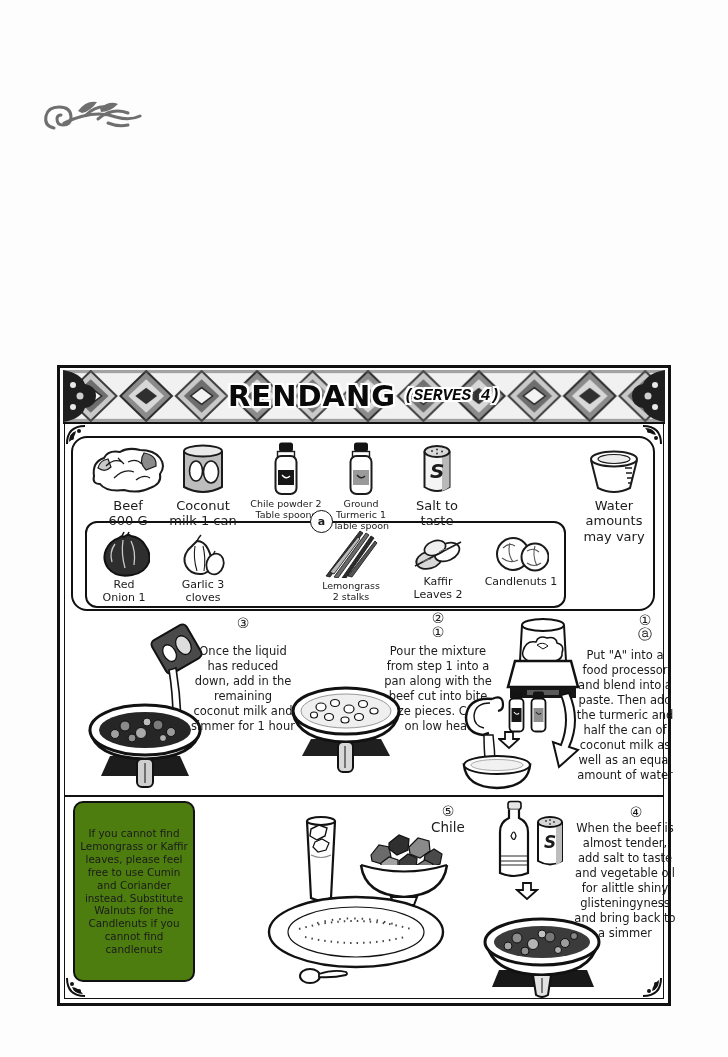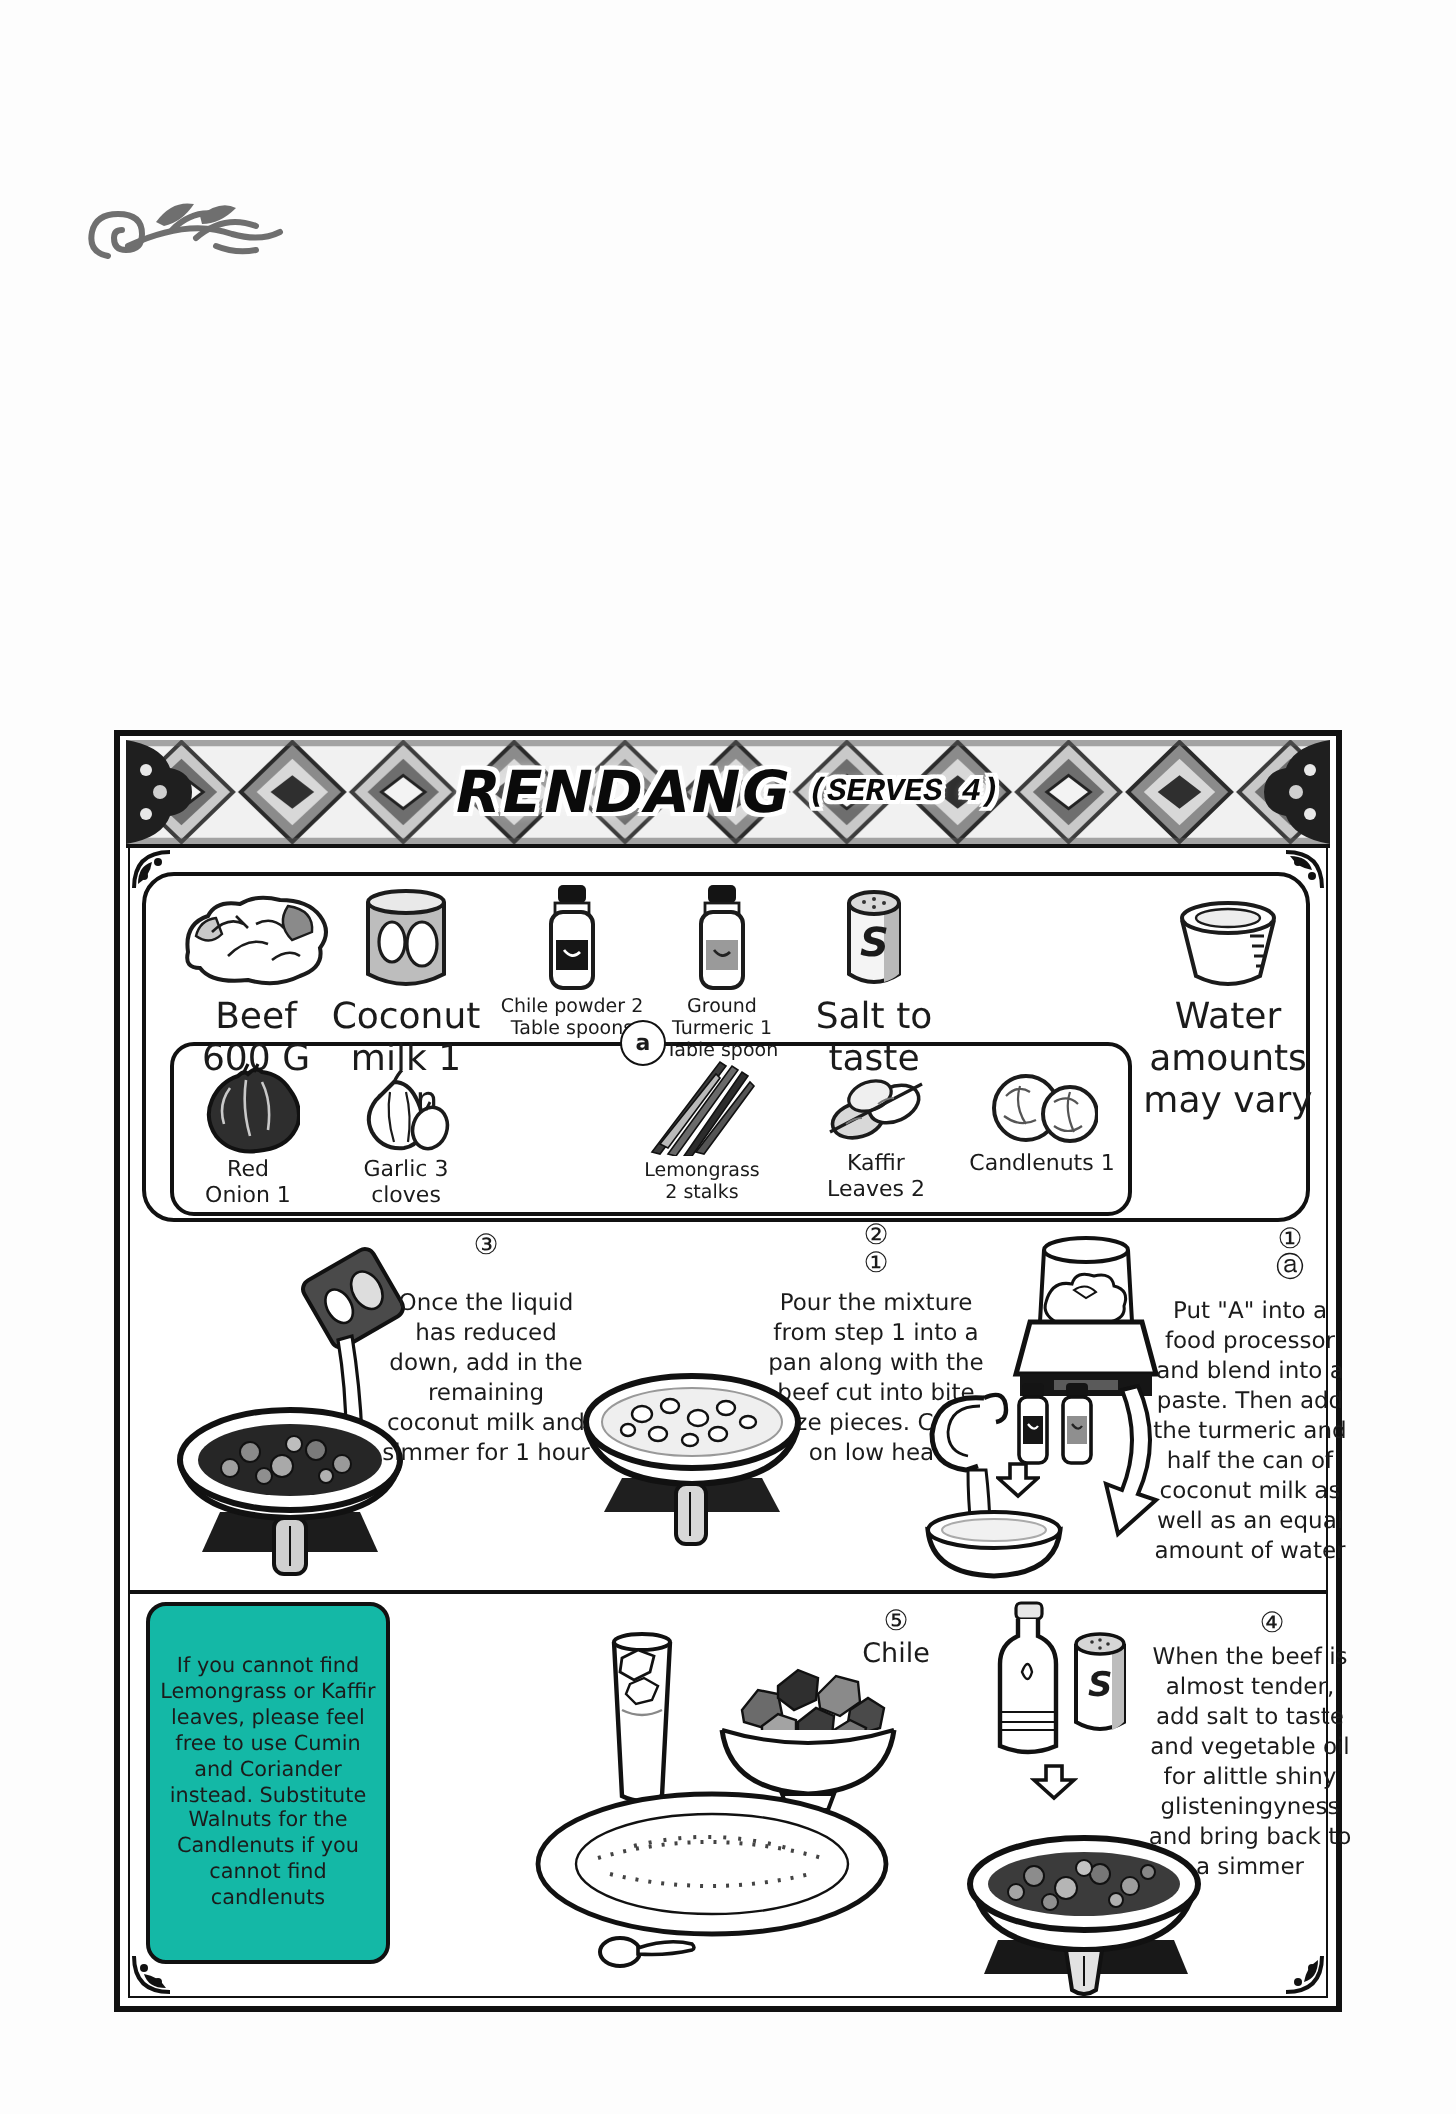--- a/index.html
+++ b/index.html
@@ -7,46 +7,46 @@
         font-family:"DejaVu Sans",sans-serif;color:#1b1b1b;}
   .abs{position:absolute;}
   
   #card{position:absolute;left:57px;top:365px;width:614px;height:641px;
         border:3px solid #111;box-sizing:border-box;background:#fff;}
   #inner-frame{position:absolute;left:4px;right:4px;top:54px;bottom:4px;border:1.5px solid #111;}
   
   #band{position:absolute;left:3px;right:3px;top:2px;height:52px;border-bottom:2.5px solid #111;overflow:hidden;}
   #band .pat{position:absolute;inset:0;}
   #title-wrap{position:absolute;inset:0;display:flex;align-items:center;justify-content:center;gap:8px;}
-  #title-main{font-size:29px;font-weight:900;font-style:italic;letter-spacing:1px;color:#0a0a0a;
+  #title-main{font-size:29px;font-weight:900;letter-spacing:1px;color:#0a0a0a;
       text-shadow:-2px 0 0 #fff,2px 0 0 #fff,0 -2px 0 #fff,0 2px 0 #fff,
                   -2px -2px 0 #fff,2px 2px 0 #fff,-2px 2px 0 #fff,2px -2px 0 #fff,0 0 6px #fff;}
   #title-serves{font-size:16px;font-weight:900;font-style:italic;color:#0a0a0a;
       text-shadow:-2px 0 0 #fff,2px 0 0 #fff,0 -2px 0 #fff,0 2px 0 #fff,
                   -2px -2px 0 #fff,2px 2px 0 #fff,-2px 2px 0 #fff,2px -2px 0 #fff,0 0 5px #fff;font-family:Liberation Mono, monospace;}
   
   #ing-panel{position:absolute;left:11px;top:68px;width:580px;height:171px;
         border:2px solid #111;border-radius:16px;background:#fff;}
   #row2-box{position:absolute;left:25px;top:153px;width:477px;height:83px;
         border:2px solid #111;border-radius:12px;background:#fff;}
   #marker-a{position:absolute;left:250px;top:142px;width:21px;height:21px;border:1.7px solid #111;
         border-radius:50%;background:#fff;display:flex;align-items:center;justify-content:center;
         font-size:11px;font-weight:bold;z-index:3;}
   .ing-item{position:absolute;text-align:center;}
   .icon-box{display:flex;align-items:flex-end;justify-content:center;}
   .lbl{white-space:pre-line;line-height:1.18;margin-top:2px;}
-  .lbl.big{font-size:18px;}
+  .lbl.big{font-size:13px;}
   .lbl.mid{font-size:11px;}
   .lbl.small{font-size:9.5px;}
   
   .num{position:absolute;font-size:14px;text-align:center;line-height:1.0;}
   .step-text{position:absolute;font-size:11.5px;line-height:1.3;text-align:center;}
   #divider{position:absolute;left:4px;right:4px;top:427px;height:0;border-top:2px solid #111;}
   #note-box{position:absolute;left:13px;top:433px;width:122px;height:181px;border:2px solid #111;
-        border-radius:10px;background:#14b8a6;box-sizing:border-box;
+        border-radius:10px;background:#4d7c0f;box-sizing:border-box;
         display:flex;align-items:center;justify-content:center;}
   #note-text{font-size:10.4px;line-height:1.24;text-align:center;padding:3px;}
   .done-lbl{font-size:13.5px;text-align:center;}
   .corner{position:absolute;width:20px;height:20px;}
   svg{display:block;}
 </style>
 </head>
 <body>
 
 <div id="page">

